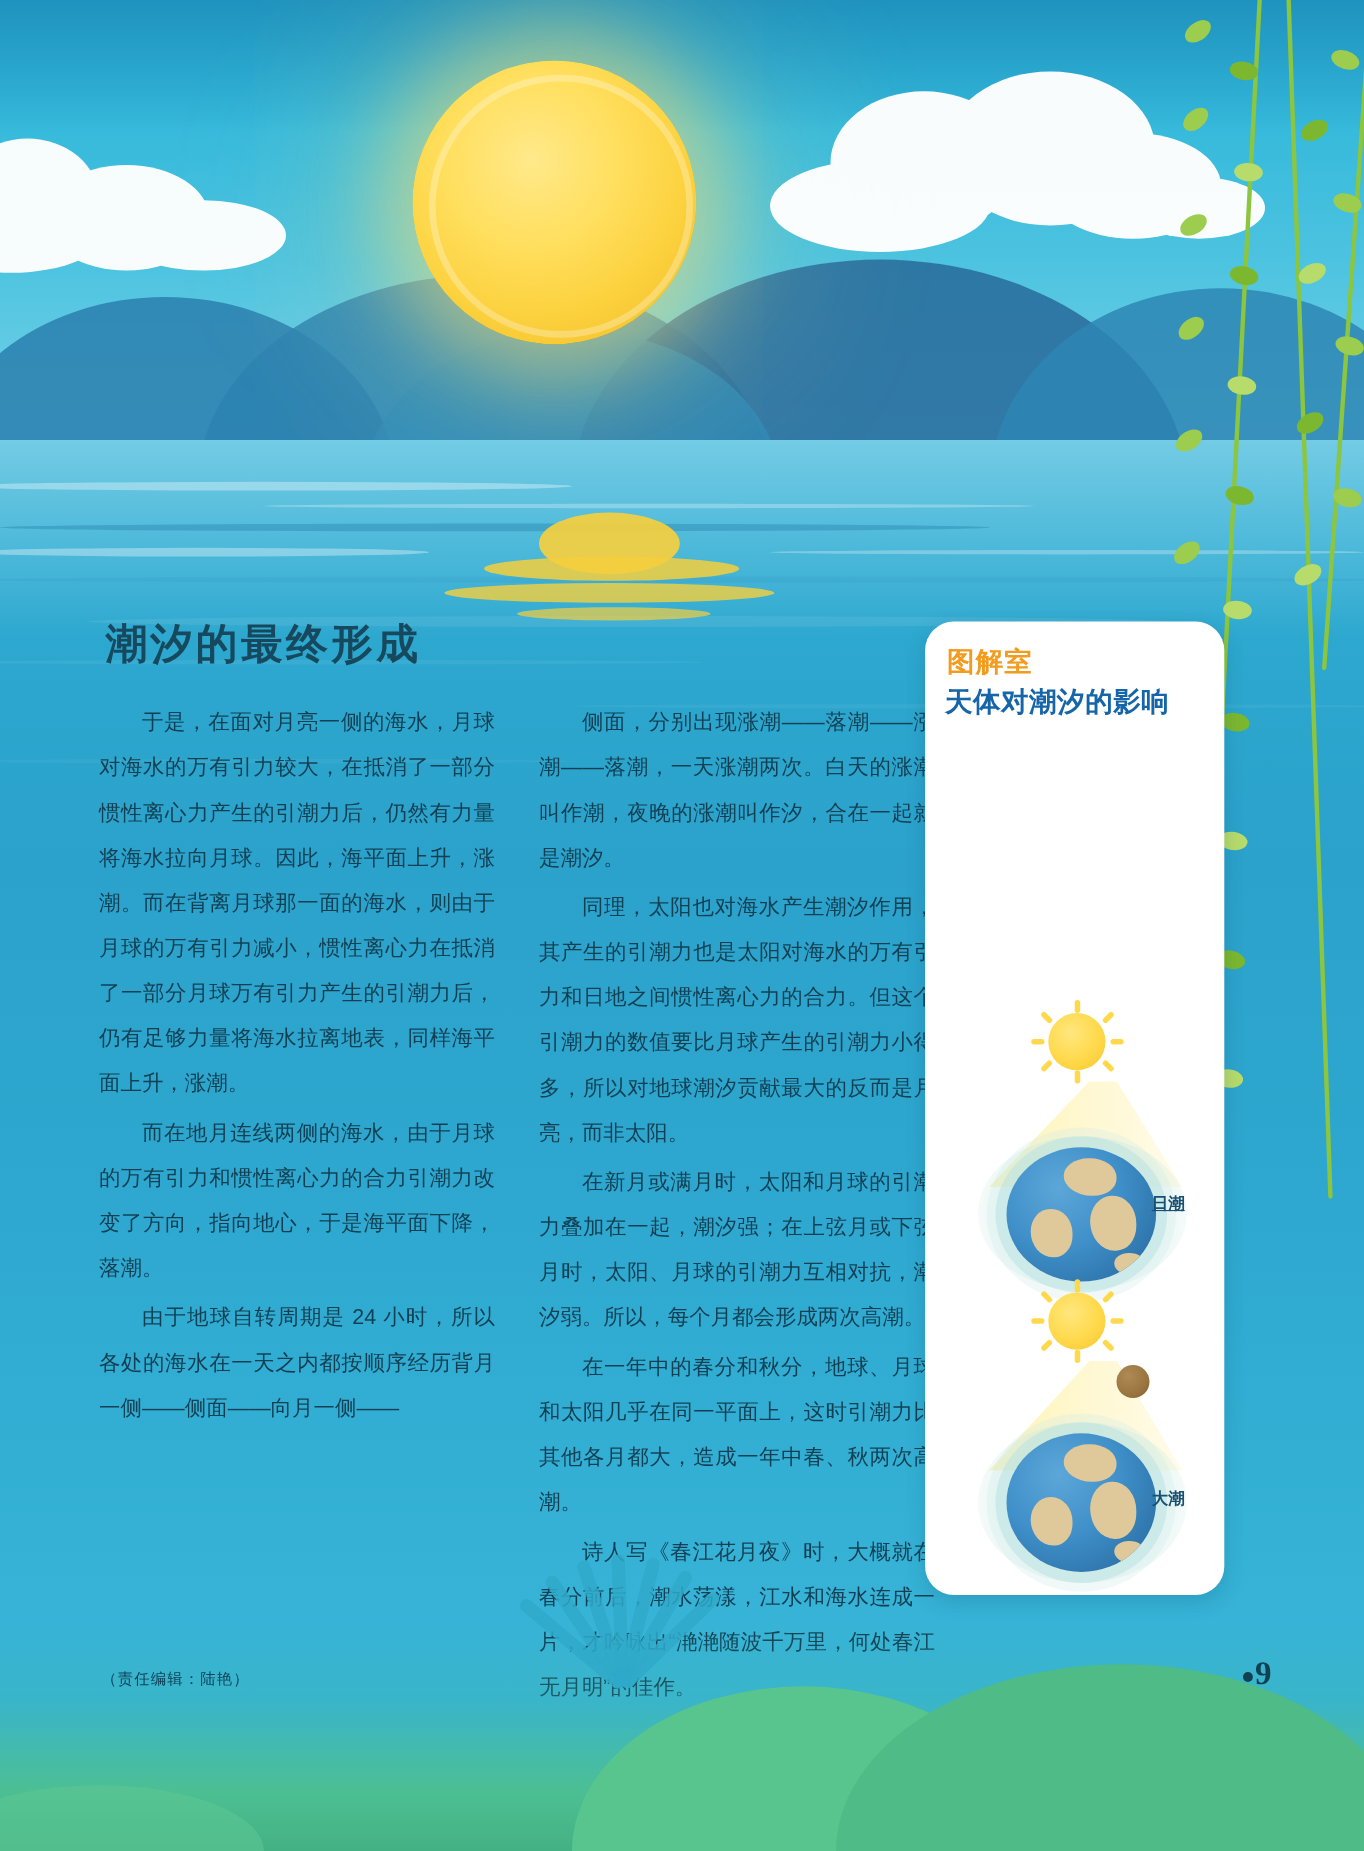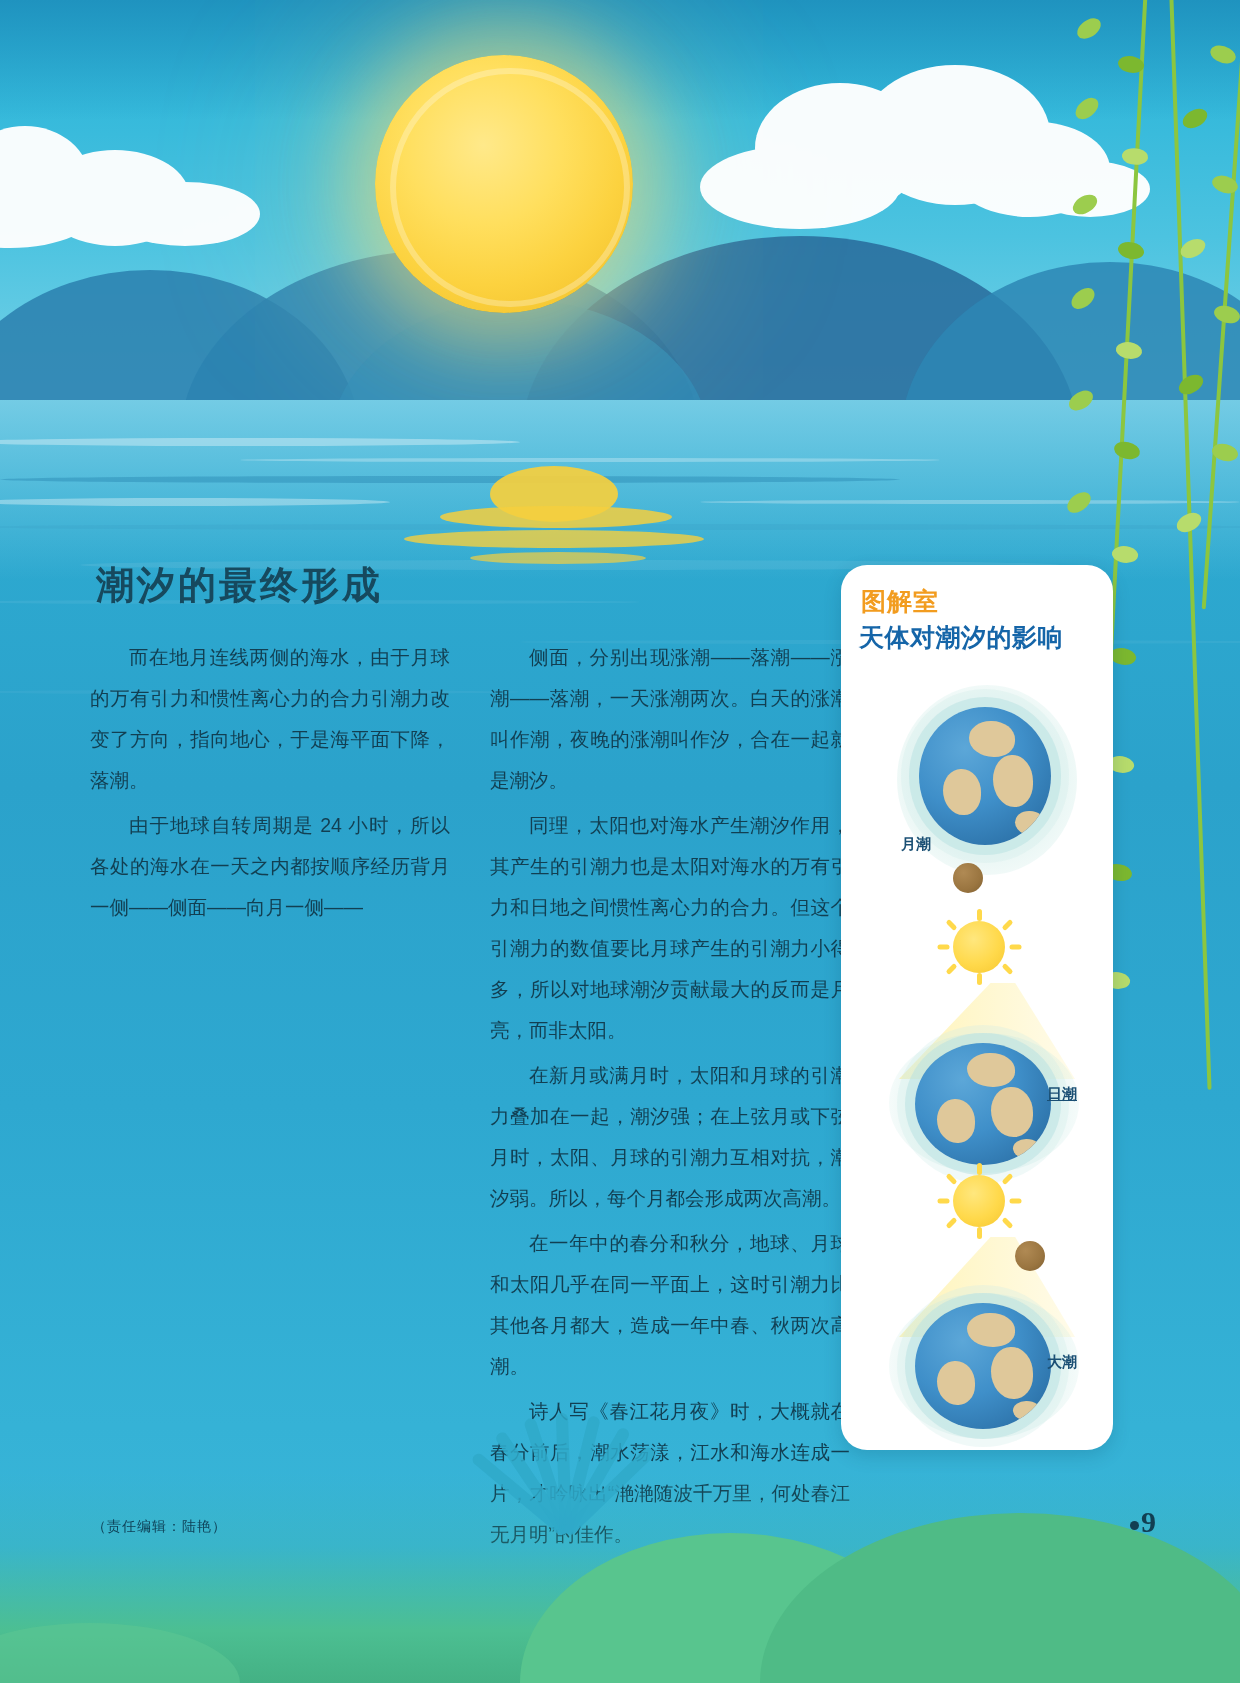--- a/index.html
+++ b/index.html
@@ -229,50 +229,40 @@
     <div class="leaf" style="right:0px;top:316px;transform:rotate(26deg);"></div>
     <div class="leaf dark" style="right:36px;top:386px;transform:rotate(-20deg);"></div>
     <div class="leaf" style="right:2px;top:454px;transform:rotate(24deg);"></div>
     <div class="leaf light" style="right:38px;top:524px;transform:rotate(-18deg);"></div>
   </div>
 
   <div class="article">
     <h1 class="art-title">潮汐的最终形成</h1>
     <div class="cols">
       <div class="col">
+        <p>于是，在面对月亮一侧的海水，月球对海水的万有引力较大，在抵消了一部分惯性离心力产生的引潮力后，仍然有力量将海水拉向月球。因此，海平面上升，涨潮。而在背离月球那一面的海水，则由于月球的万有引力减小，惯性离心力在抵消了一部分月球万有引力产生的引潮力后，仍有足够力量将海水拉离地表，同样海平面上升，涨潮。</p>
         <p>而在地月连线两侧的海水，由于月球的万有引力和惯性离心力的合力引潮力改变了方向，指向地心，于是海平面下降，落潮。</p>
         <p>由于地球自转周期是 24 小时，所以各处的海水在一天之内都按顺序经历背月一侧——侧面——向月一侧——</p>
       </div>
       <div class="col">
         <p>侧面，分别出现涨潮——落潮——涨潮——落潮，一天涨潮两次。白天的涨潮叫作潮，夜晚的涨潮叫作汐，合在一起就是潮汐。</p>
         <p>同理，太阳也对海水产生潮汐作用，其产生的引潮力也是太阳对海水的万有引力和日地之间惯性离心力的合力。但这个引潮力的数值要比月球产生的引潮力小得多，所以对地球潮汐贡献最大的反而是月亮，而非太阳。</p>
         <p>在新月或满月时，太阳和月球的引潮力叠加在一起，潮汐强；在上弦月或下弦月时，太阳、月球的引潮力互相对抗，潮汐弱。所以，每个月都会形成两次高潮。</p>
         <p>在一年中的春分和秋分，地球、月球和太阳几乎在同一平面上，这时引潮力比其他各月都大，造成一年中春、秋两次高潮。</p>
         <p>诗人写《春江花月夜》时，大概就在春分前后，潮水荡漾，江水和海水连成一片，才吟咏出“滟滟随波千万里，何处春江无月明”的佳作。</p>
       </div>
     </div>
   </div>
 
   <div class="card">
     <div class="card-kicker">图解室</div>
     <div class="card-title">天体对潮汐的影响</div>
 
     <div class="diagram">
 
-      <div class="d-block" style="left:0;top:0;">
-        <div class="halo" style="left:56px;top:10px;width:180px;height:190px;"></div>
-        <div class="earth" style="left:78px;top:32px;width:132px;height:138px;">
-          <div class="cont" style="left:50px;top:14px;width:46px;height:36px;"></div>
-          <div class="cont" style="left:74px;top:48px;width:40px;height:52px;"></div>
-          <div class="cont" style="left:24px;top:62px;width:38px;height:46px;"></div>
-          <div class="cont" style="left:96px;top:104px;width:30px;height:24px;"></div>
-        </div>
-        <div class="moon" style="left:112px;top:188px;"></div>
-        <div class="d-label" style="left:60px;top:160px;">月潮</div>
-      </div>
 
       <div class="d-block" style="left:0;top:246px;">
         <div class="sunlet" style="left:112px;top:0px;"></div>
         <div class="ray" style="left:136px;top:-12px;"></div>
         <div class="ray" style="left:136px;top:52px;"></div>
         <div class="ray" style="left:100px;top:20px;transform:rotate(90deg);"></div>
         <div class="ray" style="left:172px;top:20px;transform:rotate(90deg);"></div>
         <div class="ray" style="left:108px;top:-2px;transform:rotate(-45deg);"></div>
         <div class="ray" style="left:164px;top:42px;transform:rotate(-45deg);"></div>
         <div class="ray" style="left:164px;top:-2px;transform:rotate(45deg);"></div>

